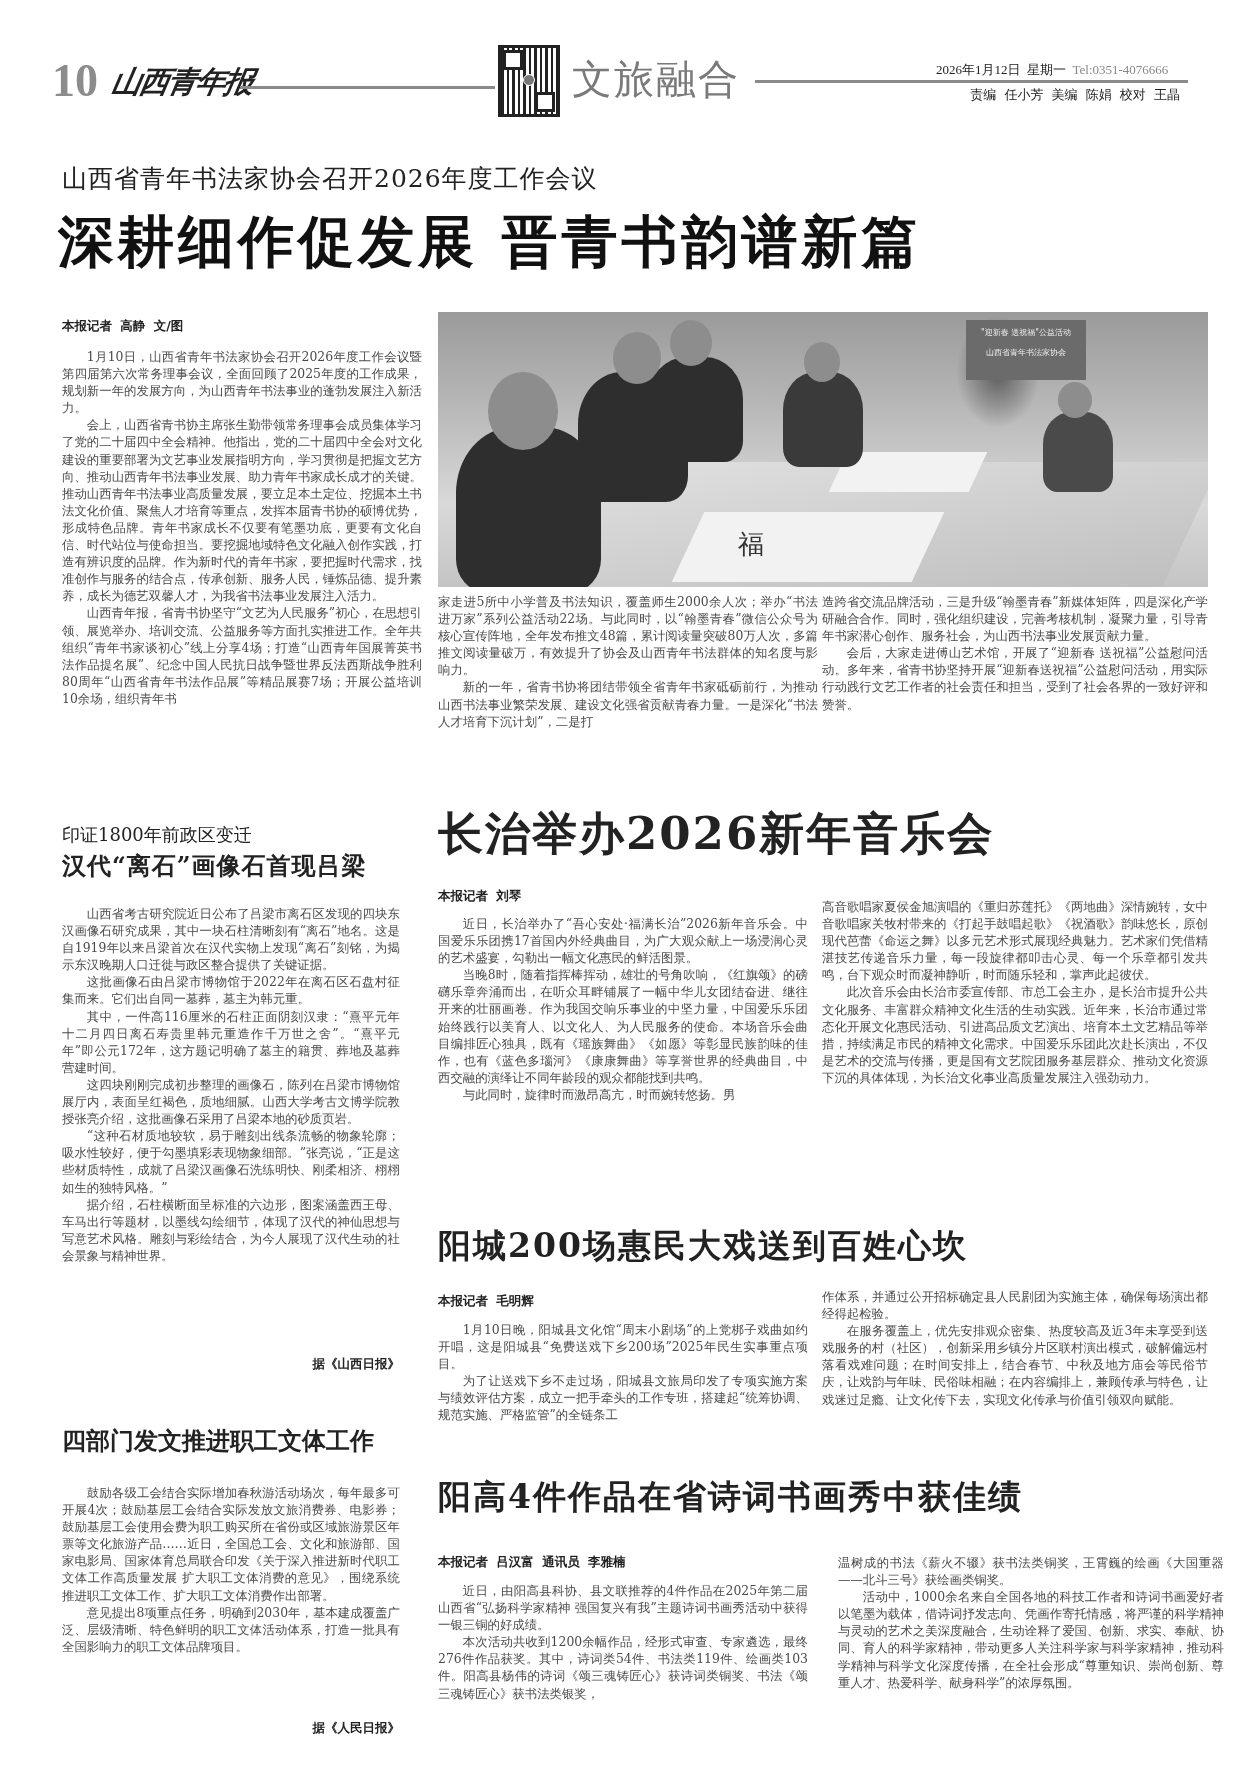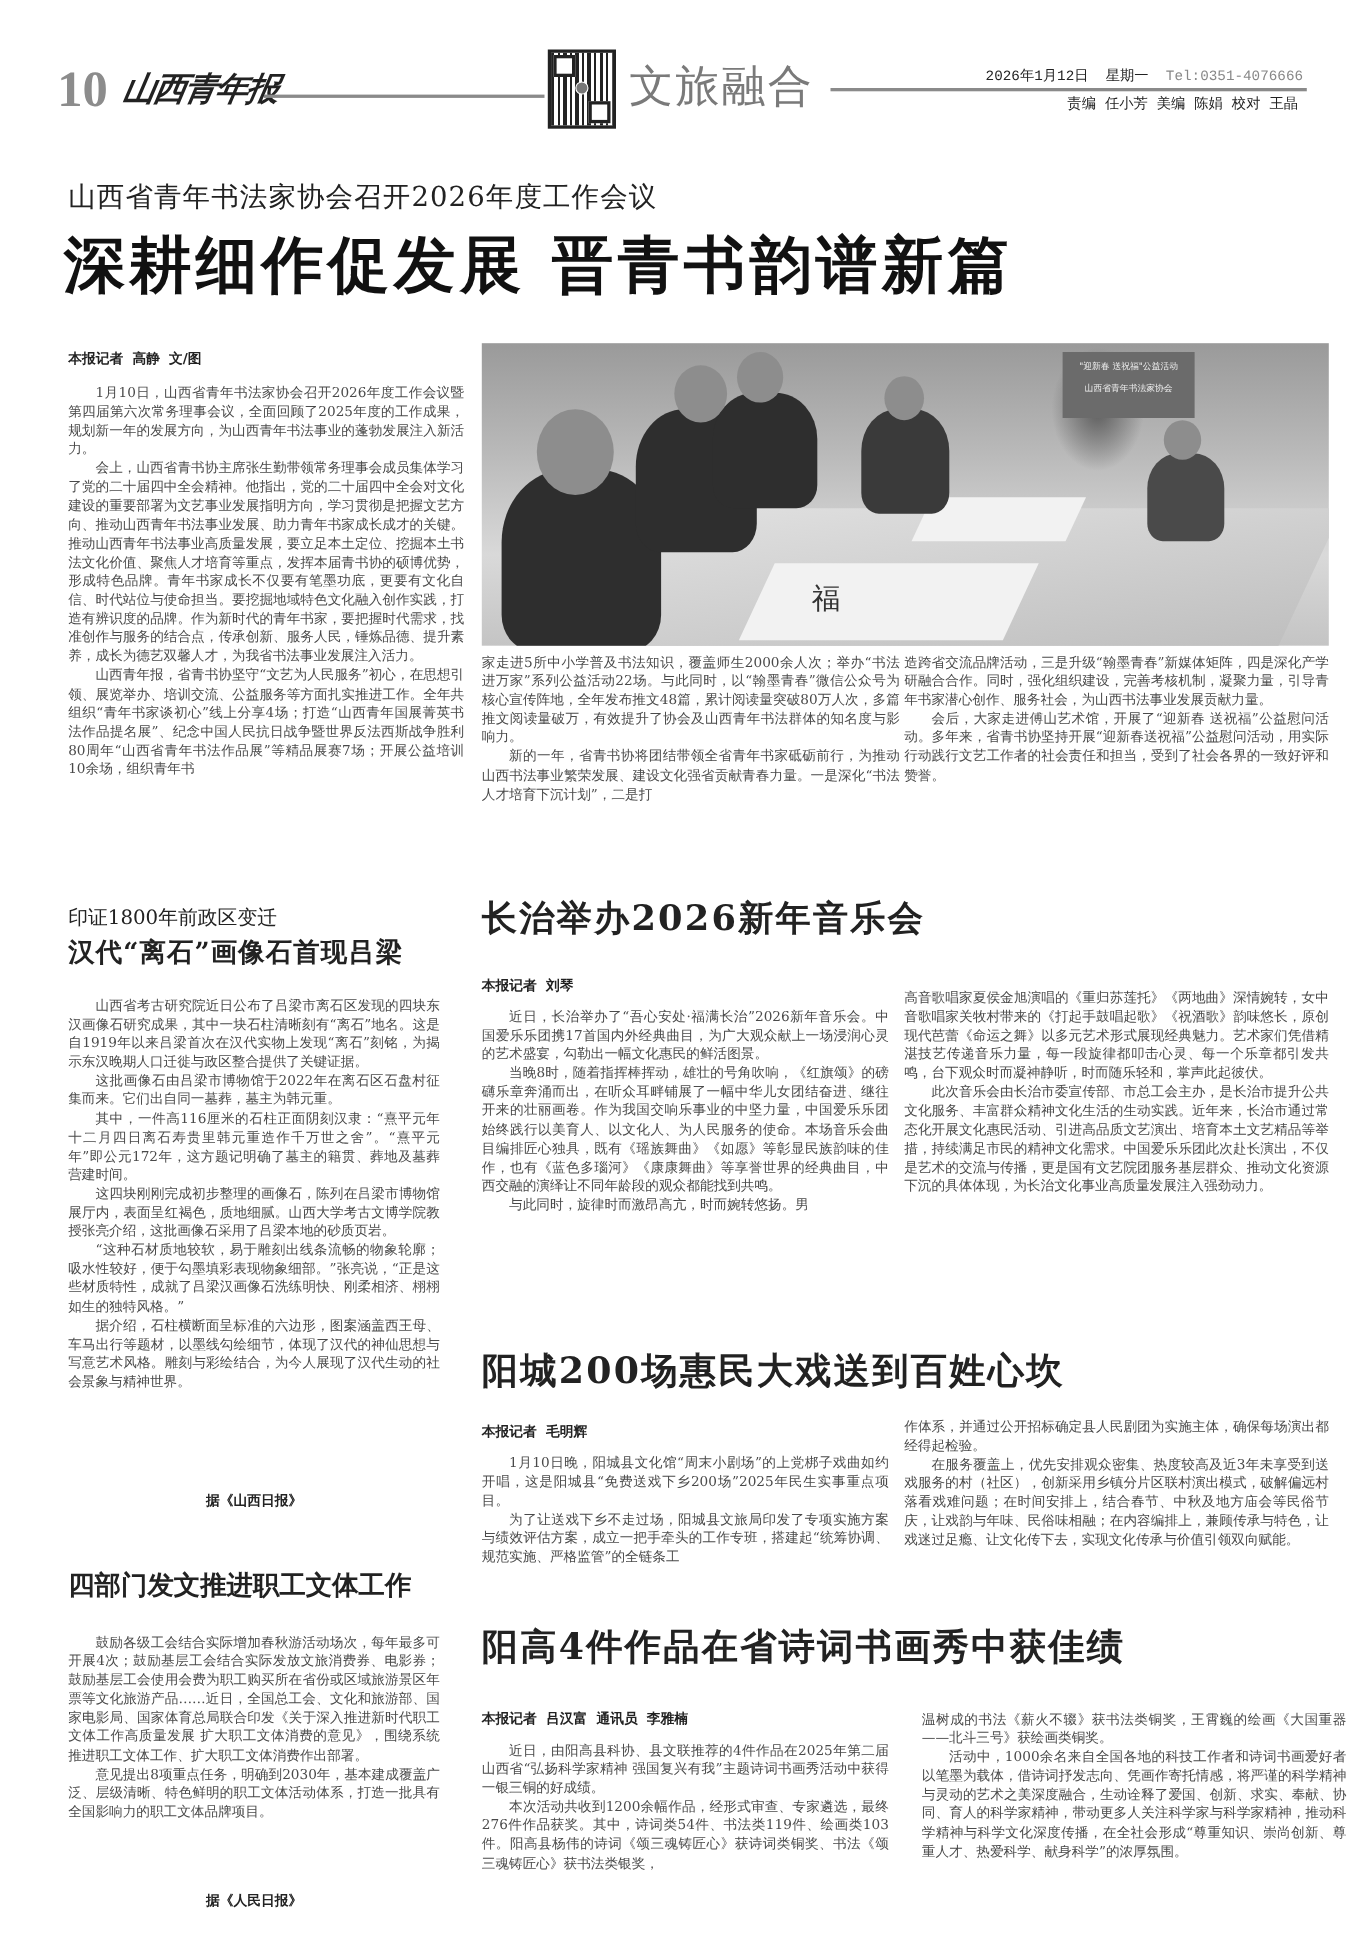--- a/index.html
+++ b/index.html
@@ -13,37 +13,37 @@
   .paper-name { left: 112px; top: 62px; font-family: "DejaVu Serif", serif; font-style: italic; font-weight: bold; font-size: 30px; color: #222; letter-spacing: -2px; transform: skewX(-10deg); line-height: 40px; }
   .rule-left { left: 240px; top: 86px; width: 255px; height: 3px; background: #8a8a8a; }
   .qr { left: 498px; top: 45px; width: 62px; height: 72px; background:
       repeating-linear-gradient(90deg, #222 0 3px, #fff 3px 6px, #222 6px 8px, #fff 8px 11px),
       #fff; position: absolute; border: 3px solid #222; }
   .qr::before { content: ""; position: absolute; left: 2px; top: 2px; width: 14px; height: 14px; border: 3px solid #222; background: #fff; }
   .qr::after { content: ""; position: absolute; right: 2px; bottom: 2px; width: 14px; height: 14px; border: 3px solid #222; background: #fff; }
   .qr-center { position: absolute; left: 22px; top: 26px; width: 12px; height: 12px; border-radius: 50%; background: #777; border: 1px solid #fff; }
   .section-title { left: 572px; top: 54px; font-family: "DejaVu Serif", serif; font-size: 40px; color: #7a7a7a; line-height: 50px; letter-spacing: 2px; text-align: right; }
   .rule-right { left: 755px; top: 80px; width: 433px; height: 3px; background: #8a8a8a; }
-  .dateline { left: 896px; top: 62px; font-family: Liberation Mono, monospace; font-size: 13px; color: #222; white-space: nowrap; line-height: 16px; text-align: center; }
+  .dateline { left: 936px; top: 62px; font-family: Liberation Serif, serif; font-size: 13px; color: #222; white-space: nowrap; line-height: 16px; text-align: center; }
   .dateline .tel { color: #888; }
   .editors { right: 62px; top: 87px; font-family: "DejaVu Sans", sans-serif; font-size: 13px; color: #222; white-space: nowrap; line-height: 16px; word-spacing: 4px; }
 
   
   .kicker { font-family: "DejaVu Serif", serif; color: #222; white-space: nowrap; }
   .main-kicker { left: 62px; top: 163px; font-size: 25px; line-height: 32px; letter-spacing: 1px; }
   .main-title { left: 58px; top: 205px; font-size: 56px; font-weight: bold; line-height: 72px; letter-spacing: 4px; color: #111; white-space: nowrap; }
   .headline { font-family: "DejaVu Serif", serif; color: #222; white-space: nowrap; }
 
   .byline { font-family: "DejaVu Sans", sans-serif; font-weight: bold; font-size: 12.5px; color: #222; line-height: 16px; white-space: nowrap; word-spacing: 4px; }
 
   .body { font-family: "DejaVu Serif", serif; font-size: 12.4px; line-height: 17.1px; color: #4a4a4a; text-align: justify; text-justify: inter-character; }
   .body p { text-indent: 2em; }
   .body p.cont { text-indent: 0; }
 
-  .source { font-family: "DejaVu Sans", sans-serif; font-weight: bold; font-size: 12.5px; color: #222; text-align: center; }
+  .source { font-family: "DejaVu Sans", sans-serif; font-weight: bold; font-size: 12.5px; color: #222; text-align: right; }
 
   
   .photo { left: 438px; top: 312px; width: 770px; height: 275px; overflow: hidden;
     background:
       radial-gradient(ellipse 60px 80px at 560px 60px, #5c5c5c 0, transparent 70%),
       radial-gradient(ellipse 120px 90px at 120px 250px, #cfcfcf 0, transparent 70%),
       radial-gradient(ellipse 140px 60px at 380px 190px, #e6e6e6 0, transparent 70%),
       linear-gradient(180deg, #9a9a9a 0%, #b8b8b8 35%, #d9d9d9 70%, #c4c4c4 100%); }
   .photo .fig { position: absolute; background: #2e2e2e; border-radius: 40% 40% 20% 20%; }
   .photo .head { position: absolute; background: #8d8d8d; border-radius: 50%; }
@@ -123,21 +123,21 @@
 </div>
 <div class="abs source" style="left:62px;top:1356px;width:338px;">据《山西日报》</div>
 
 <div class="abs headline" style="left:62px;top:1425px;font-size:24px;line-height:32px;font-weight:bold;">四部门发文推进职工文体工作</div>
 <div class="abs body" style="left:62px;top:1484px;width:338px;">
   <p>鼓励各级工会结合实际增加春秋游活动场次，每年最多可开展4次；鼓励基层工会结合实际发放文旅消费券、电影券；鼓励基层工会使用会费为职工购买所在省份或区域旅游景区年票等文化旅游产品……近日，全国总工会、文化和旅游部、国家电影局、国家体育总局联合印发《关于深入推进新时代职工文体工作高质量发展 扩大职工文体消费的意见》，围绕系统推进职工文体工作、扩大职工文体消费作出部署。</p>
   <p>意见提出8项重点任务，明确到2030年，基本建成覆盖广泛、层级清晰、特色鲜明的职工文体活动体系，打造一批具有全国影响力的职工文体品牌项目。</p>
 </div>
 <div class="abs source" style="left:62px;top:1698px;width:338px;margin-top:22px;">据《人民日报》</div>
 
-<div class="abs headline" style="left:438px;top:812px;font-size:32px;line-height:44px;font-weight:bold;letter-spacing:2px;">长治举办2026新年音乐会</div>
+<div class="abs headline" style="left:438px;top:812px;font-size:45px;line-height:44px;font-weight:bold;letter-spacing:2px;">长治举办2026新年音乐会</div>
 <div class="abs byline" style="left:438px;top:888px;">本报记者 刘琴</div>
 <div class="abs body" style="left:438px;top:915px;width:370px;">
   <p>近日，长治举办了“吾心安处·福满长治”2026新年音乐会。中国爱乐乐团携17首国内外经典曲目，为广大观众献上一场浸润心灵的艺术盛宴，勾勒出一幅文化惠民的鲜活图景。</p>
   <p>当晚8时，随着指挥棒挥动，雄壮的号角吹响，《红旗颂》的磅礴乐章奔涌而出，在听众耳畔铺展了一幅中华儿女团结奋进、继往开来的壮丽画卷。作为我国交响乐事业的中坚力量，中国爱乐乐团始终践行以美育人、以文化人、为人民服务的使命。本场音乐会曲目编排匠心独具，既有《瑶族舞曲》《如愿》等彰显民族韵味的佳作，也有《蓝色多瑙河》《康康舞曲》等享誉世界的经典曲目，中西交融的演绎让不同年龄段的观众都能找到共鸣。</p>
   <p>与此同时，旋律时而激昂高亢，时而婉转悠扬。男</p>
 </div>
 <div class="abs body" style="left:822px;top:898px;width:386px;">
   <p class="cont">高音歌唱家夏侯金旭演唱的《重归苏莲托》《两地曲》深情婉转，女中音歌唱家关牧村带来的《打起手鼓唱起歌》《祝酒歌》韵味悠长，原创现代芭蕾《命运之舞》以多元艺术形式展现经典魅力。艺术家们凭借精湛技艺传递音乐力量，每一段旋律都叩击心灵、每一个乐章都引发共鸣，台下观众时而凝神静听，时而随乐轻和，掌声此起彼伏。</p>
   <p>此次音乐会由长治市委宣传部、市总工会主办，是长治市提升公共文化服务、丰富群众精神文化生活的生动实践。近年来，长治市通过常态化开展文化惠民活动、引进高品质文艺演出、培育本土文艺精品等举措，持续满足市民的精神文化需求。中国爱乐乐团此次赴长演出，不仅是艺术的交流与传播，更是国有文艺院团服务基层群众、推动文化资源下沉的具体体现，为长治文化事业高质量发展注入强劲动力。</p>
 </div>

